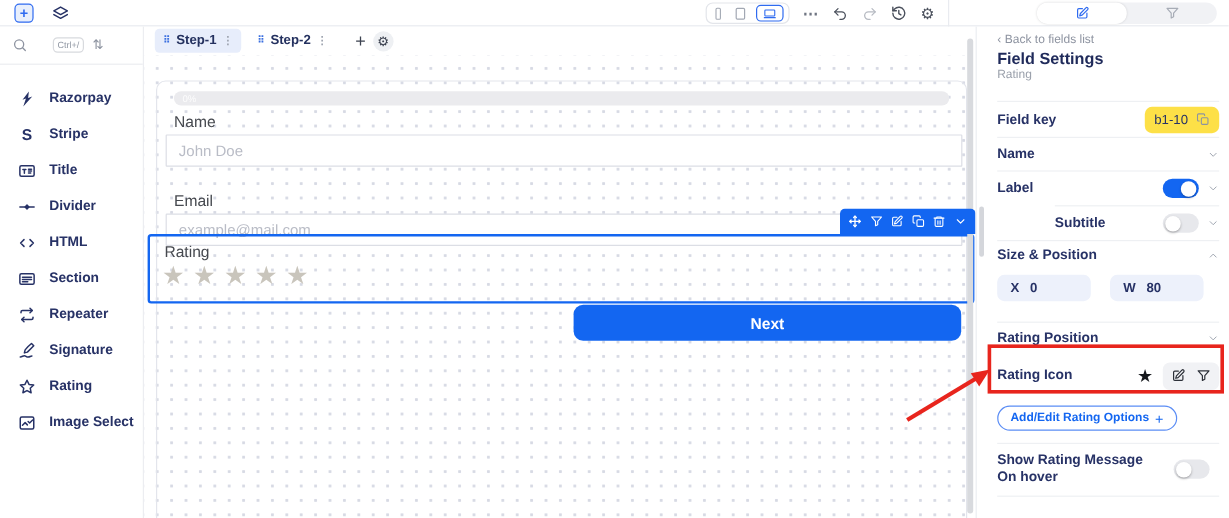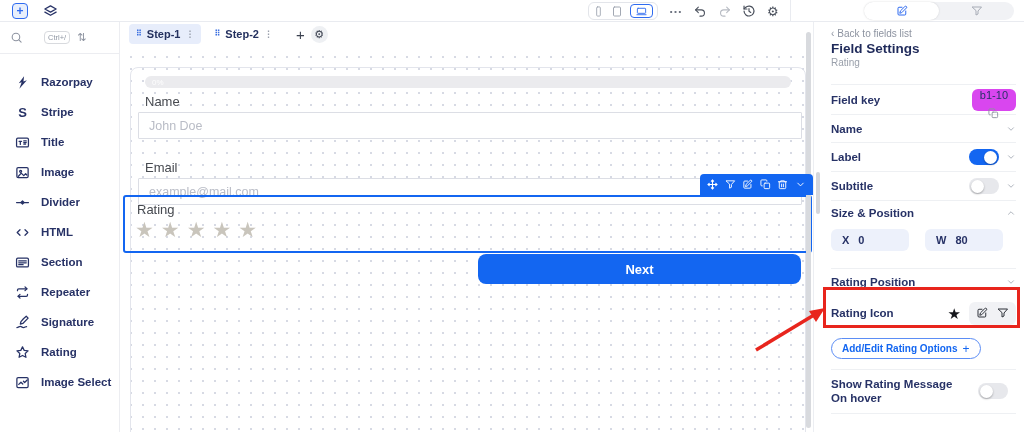--- a/index.html
+++ b/index.html
@@ -87,22 +87,22 @@
   .panel { position:absolute; right:0; top:22px; width:211px; bottom:0; background:#fff;
     border-left:1px solid #eceef2; padding:6px 8px 0 17px; z-index:5; }
   .panel-scrollbar { position:absolute; left:2px; top:150px; width:4px; height:42px;
     background:#d4d6db; border-radius:2px; }
   .p-back { font-size:10px; color:#8d93a0; display:flex; align-items:center; gap:3px; cursor:pointer; }
   .p-title { font-size:13.5px; font-weight:800; color:#1f2a5a; margin-top:2px; }
   .p-sub { font-size:10px; color:#9aa0ab; margin:1px 0 7px; }
   .p-row { display:flex; align-items:center; border-top:1px solid #eef0f3; }
   .p-row .p-label { flex:1; font-size:11.5px; font-weight:700; color:#273266; }
   .chev { color:#a0a6b1; margin-left:7px; }
-  .key-pill { display:flex; align-items:center; gap:7px; background:#d946ef; border-radius:6px;
-    height:22px; padding:0 8px; font-size:11px; color:#273266;flex-direction:column; }
+  .key-pill { display:flex; align-items:center; gap:7px; background:#fde047; border-radius:6px;
+    height:22px; padding:0 8px; font-size:11px; color:#273266; }
   .key-pill .cpy { color:#8d93a0; cursor:pointer; }
   .toggle { width:30px; height:16px; border-radius:8px; background:#e7e8ec; position:relative;
     flex:0 0 30px; cursor:pointer; }
   .toggle::after { content:''; position:absolute; width:13px; height:13px; border-radius:50%;
     background:#fff; top:1.5px; left:2px; box-shadow:0 1px 2px rgba(0,0,0,.3); }
   .toggle.on { background:#1366f1; }
   .toggle.on::after { left:auto; right:2px; }
   .xw-row { display:flex; gap:16px; padding:4px 0 10px; }
   .xw { display:flex; align-items:center; gap:9px; background:#edf1fb; border-radius:6px;
     height:22px; width:78px; padding:0 11px; font-size:11px; color:#273266; font-weight:600; }
@@ -217,28 +217,20 @@
     </div>
     <div class="side-item">
       <svg class="ic sic" viewBox="0 0 24 24">
           <rect x="2.5" y="5" width="19" height="14" rx="2"></rect>
           <path d="M6.5 10h4M8.5 10v5M14 9.5h4M14 12h4M14 14.5h3"></path>
         </svg>
       <span>Title</span>
     </div>
     <div class="side-item">
       <svg class="ic sic" viewBox="0 0 24 24">
-          <rect x="3" y="4" width="18" height="16" rx="2"></rect>
-          <circle cx="9" cy="10" r="1.6"></circle>
-          <path d="m5.5 18 4.5-5 4 4 3-3 2 2"></path>
-        </svg>
-      <span>Image</span>
-    </div>
-    <div class="side-item">
-      <svg class="ic sic" viewBox="0 0 24 24">
           <path d="M2.5 12h7M14.5 12h7"></path>
           <path d="m12 9.5 2.5 2.5L12 14.5 9.5 12z" fill="currentColor"></path>
         </svg>
       <span>Divider</span>
     </div>
     <div class="side-item">
       <svg class="ic sic" viewBox="0 0 24 24">
           <path d="M8 7.5 3.5 12 8 16.5M16 7.5l4.5 4.5L16 16.5"></path>
         </svg>
       <span>HTML</span>
@@ -395,21 +387,21 @@
   <div class="p-row" style="height:29px;">
     <span class="p-label">Label</span>
     <span class="toggle on"></span>
     <span class="chev">
       <svg class="ic" width="10" height="10" viewBox="0 0 24 24">
           <path d="m6 9 6 6 6-6"></path>
         </svg>
     </span>
   </div>
 
-  <div class="p-row" style="height:29px;">
+  <div class="p-row" style="height:29px;margin-left:48px;">
     <span class="p-label">Subtitle</span>
     <span class="toggle"></span>
     <span class="chev">
       <svg class="ic" width="10" height="10" viewBox="0 0 24 24">
           <path d="m6 9 6 6 6-6"></path>
         </svg>
     </span>
   </div>
 
 

